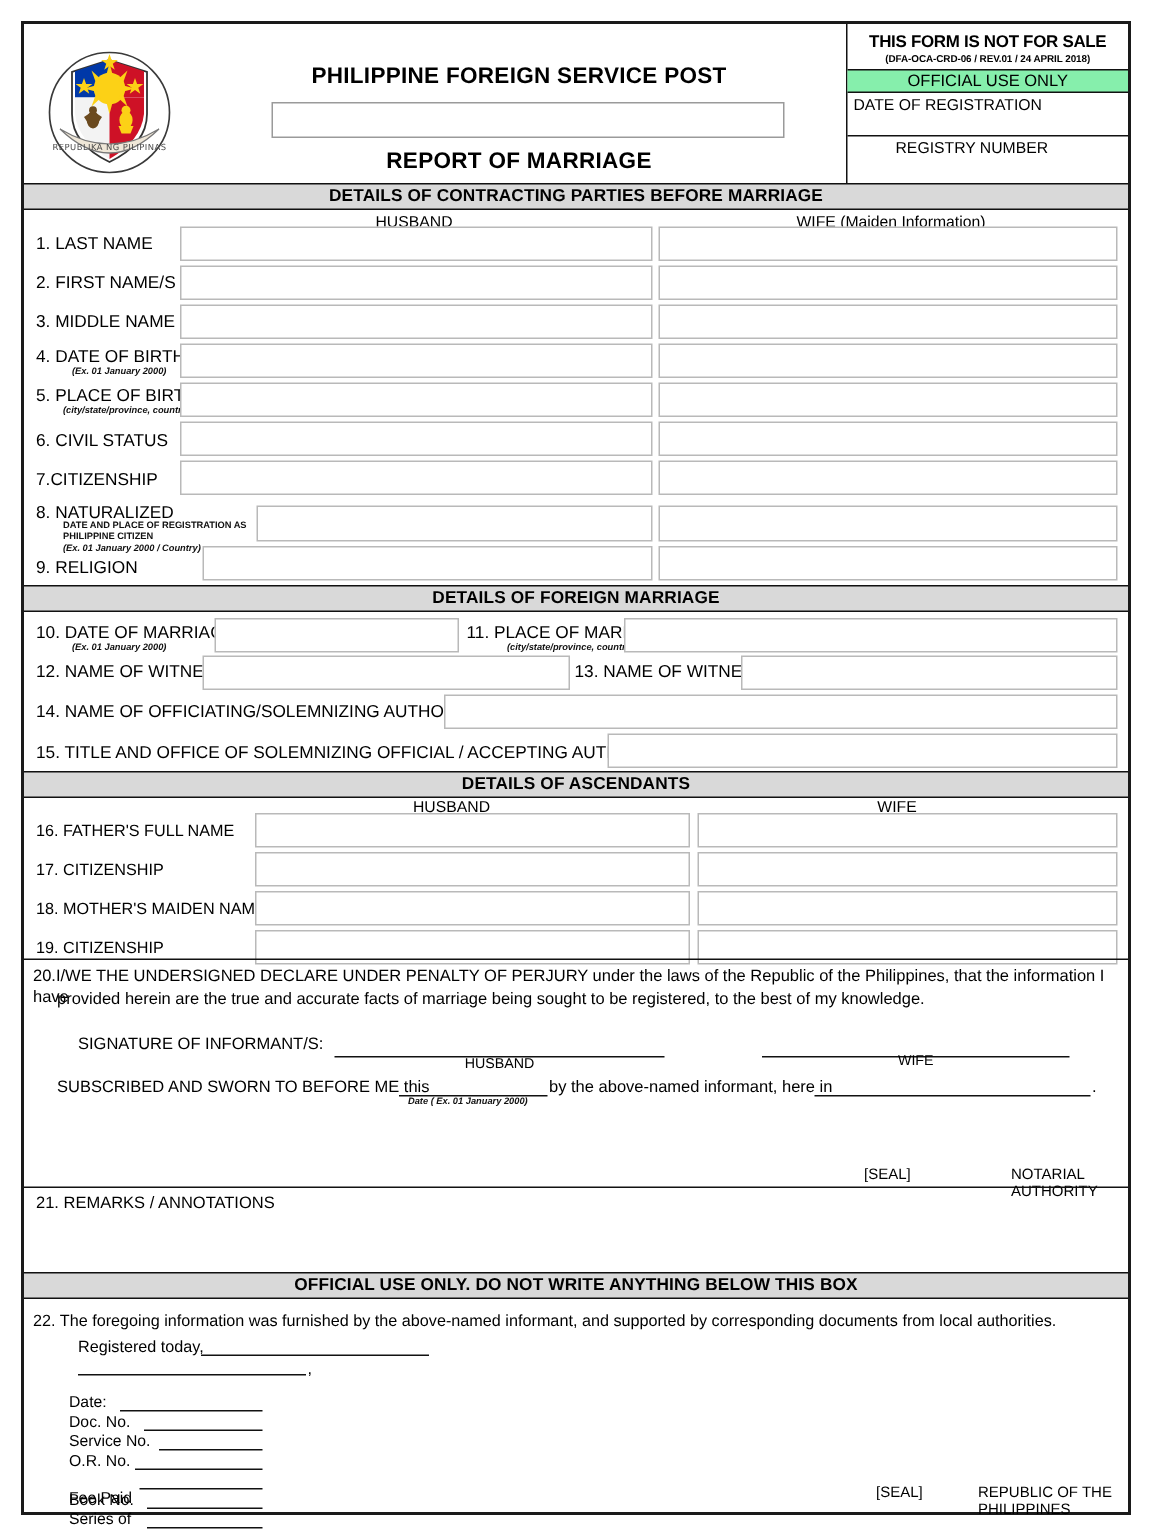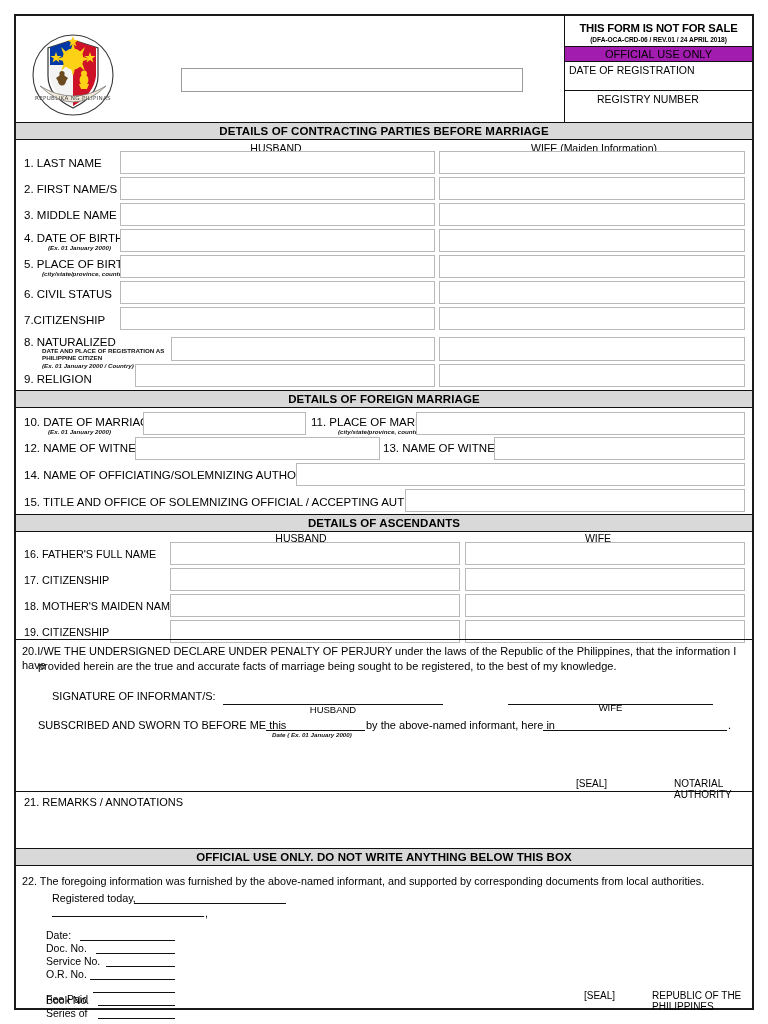--- a/index.html
+++ b/index.html
@@ -60,21 +60,21 @@
   }
   .oub .nfs{
     text-align:center;font-weight:bold;font-size:11.3px;line-height:13px;
     padding-top:6px;letter-spacing:-.2px;
   }
   .oub .code{
     text-align:center;font-size:6.6px;font-weight:bold;line-height:9px;
     padding-bottom:2px;letter-spacing:-.05px;
   }
   .oub .ouo{
-    background:#a21caf;border-top:1px solid #111;border-bottom:1px solid #111;
+    background:#86efac;border-top:1px solid #111;border-bottom:1px solid #111;
     text-align:center;font-size:11px;line-height:14px;
   }
   .oub .r1{height:29px;border-bottom:1px solid #111;font-size:10.5px;padding:2px 0 0 4px;box-sizing:border-box;}
   .oub .r2{height:33px;font-size:10.5px;padding:2px 0 0 4px;box-sizing:border-box;margin-left:28px;}
   
   .crest svg{display:block;}
 </style>
 </head>
 <body>
 
@@ -126,21 +126,23 @@
           <ellipse cx="58" cy="52" rx="4.4" ry="5.6"></ellipse>
           <circle cx="58" cy="45.5" r="3"></circle>
           <polygon points="53,56 63,56 61,61 55,61"></polygon>
         </g>
 
         <path d="M14 58 Q47 90 80 58 Q47 78 14 58 Z" fill="#efe7d8" stroke="#777" stroke-width=".8"></path>
         <text x="47" y="72" font-family="DejaVu Sans, sans-serif" font-size="5.6" text-anchor="middle" fill="#4a4a4a" letter-spacing=".3">REPUBLIKA NG PILIPINAS</text>
       </svg>
     </div>
 
+    <div class="title1">PHILIPPINE FOREIGN SERVICE POST</div>
     <div class="postbox"></div>
+    <div class="title2">REPORT OF MARRIAGE</div>
 
     <div class="oub">
       <div class="nfs">THIS FORM IS NOT FOR SALE</div>
       <div class="code">(DFA-OCA-CRD-06 / REV.01 / 24 APRIL 2018)</div>
       <div class="ouo">OFFICIAL USE ONLY</div>
       <div class="r1">
         <span>DATE OF REGISTRATION</span>
       </div>
       <div class="r2">
         <span>REGISTRY NUMBER</span>

